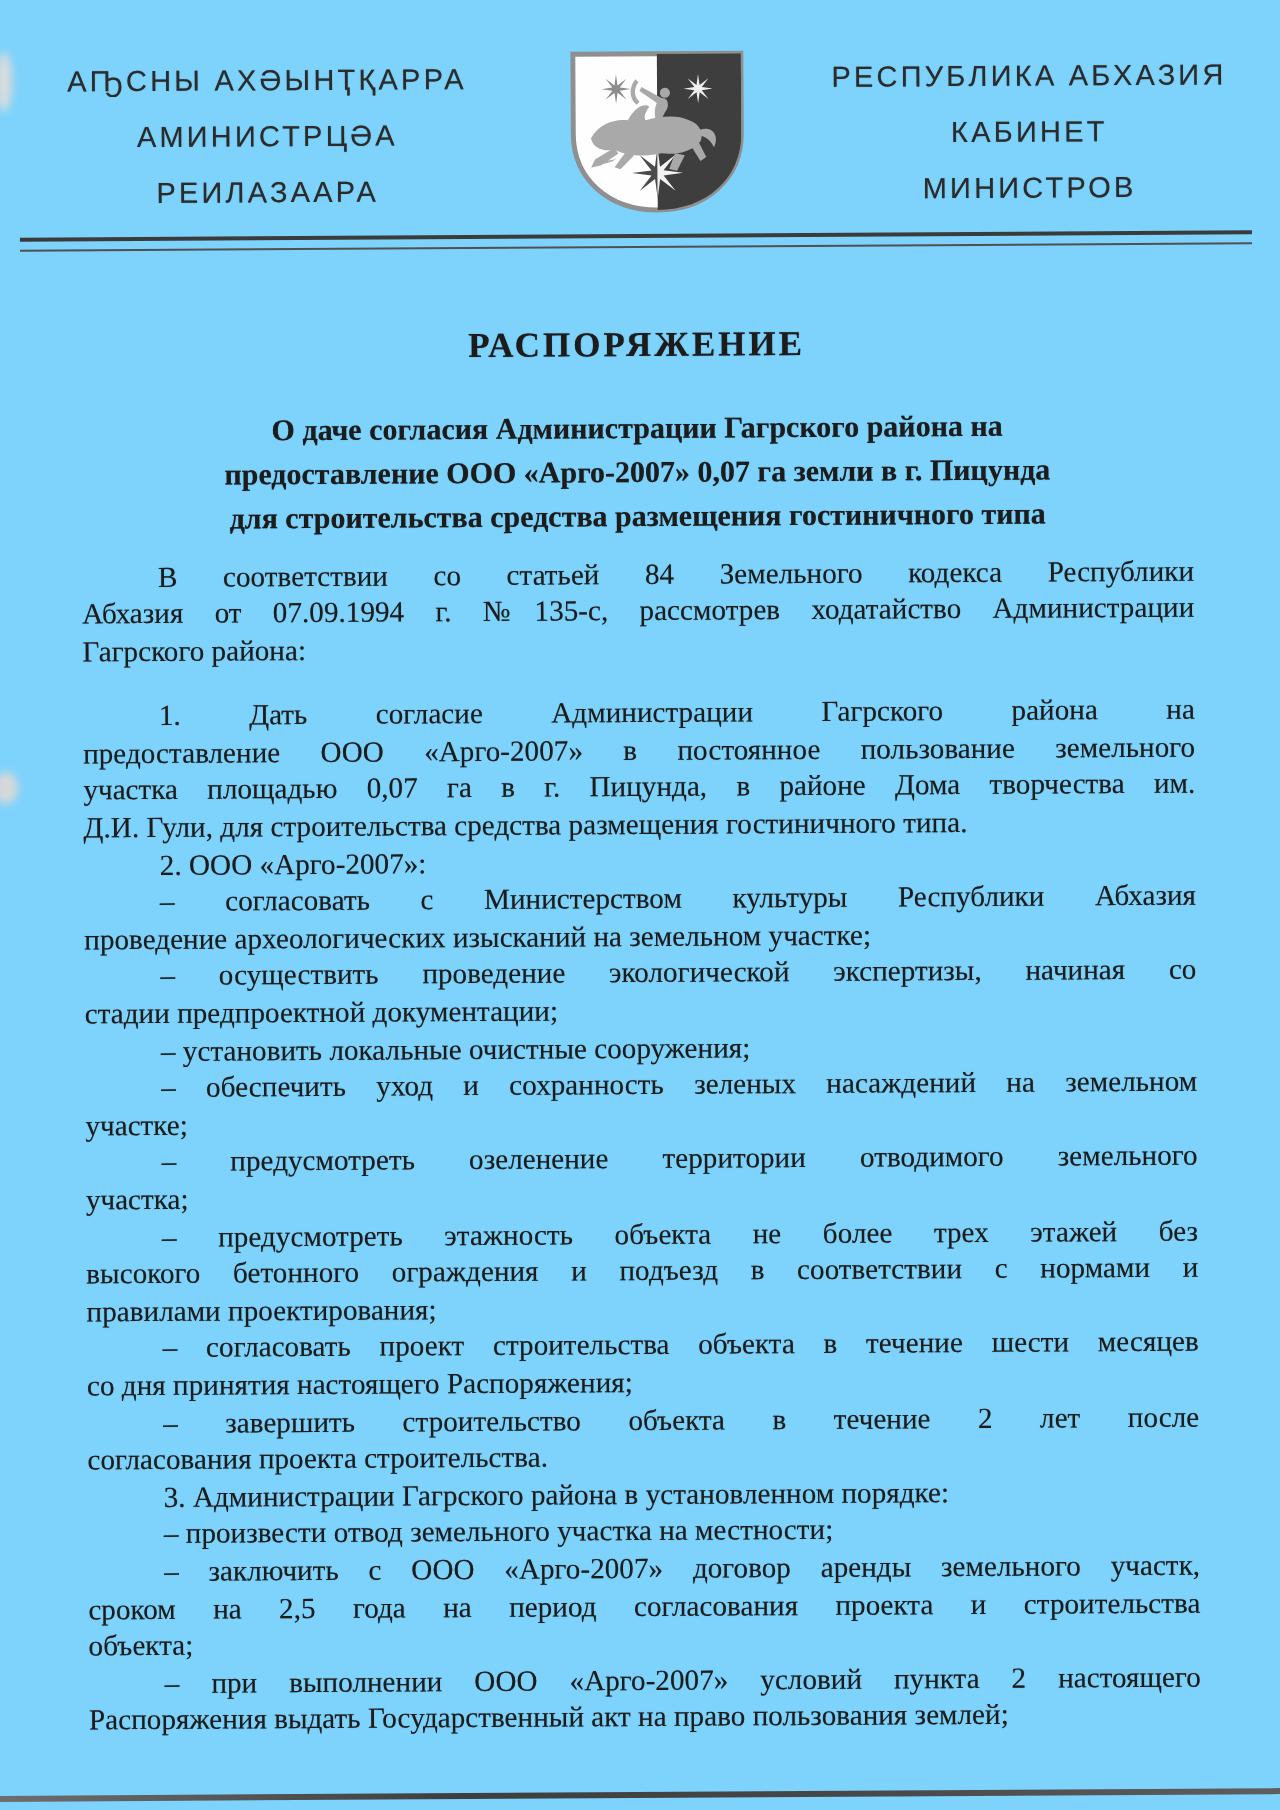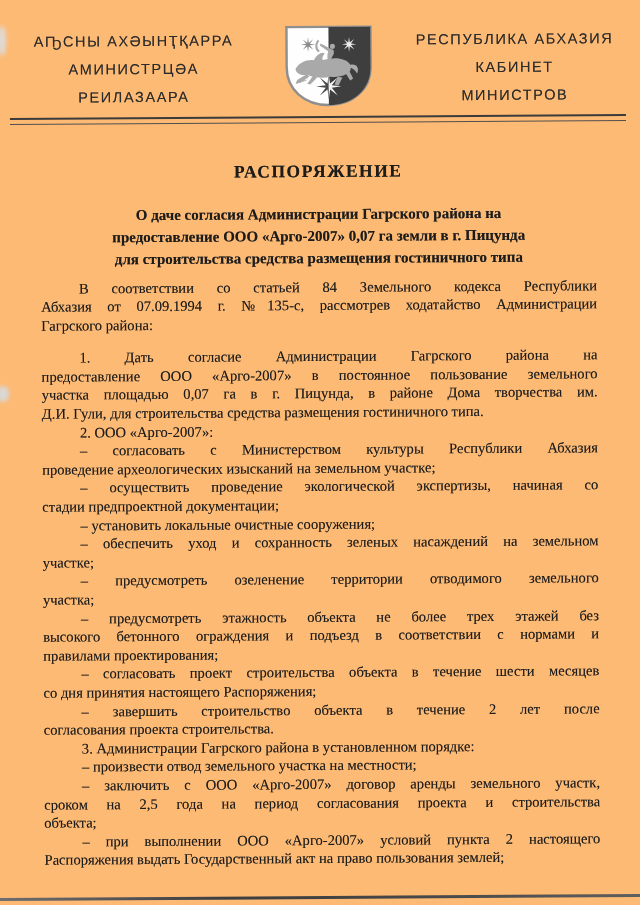--- a/index.html
+++ b/index.html
@@ -1,18 +1,18 @@
 <!DOCTYPE html>
 <html lang="ru"><head>
 <meta charset="utf-8">
 <style>
   html,body { margin:0; padding:0; background:#ffffff; }
   .page {
     position:relative; width:640px; height:905px;
-    background:#fdba74; overflow:hidden;
+    background:#7dd3fc; overflow:hidden;
     font-family:"Liberation Serif","DejaVu Serif",serif;
     color:#1c1c1c;
   }
   .content {
     position:absolute; left:0; top:0; width:640px; height:905px;
     transform:rotate(-0.35deg); transform-origin:320px 450px;
   }
   
   .doc-header {
     display:flex; align-items:flex-start;

